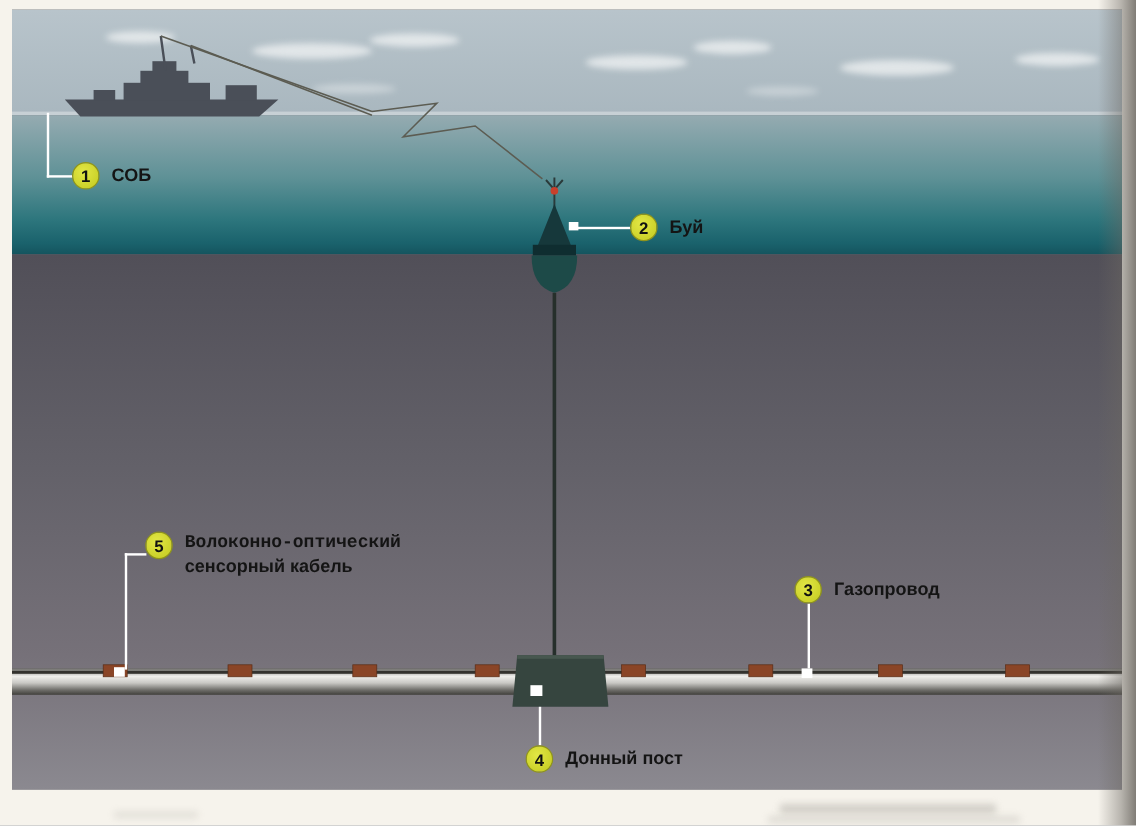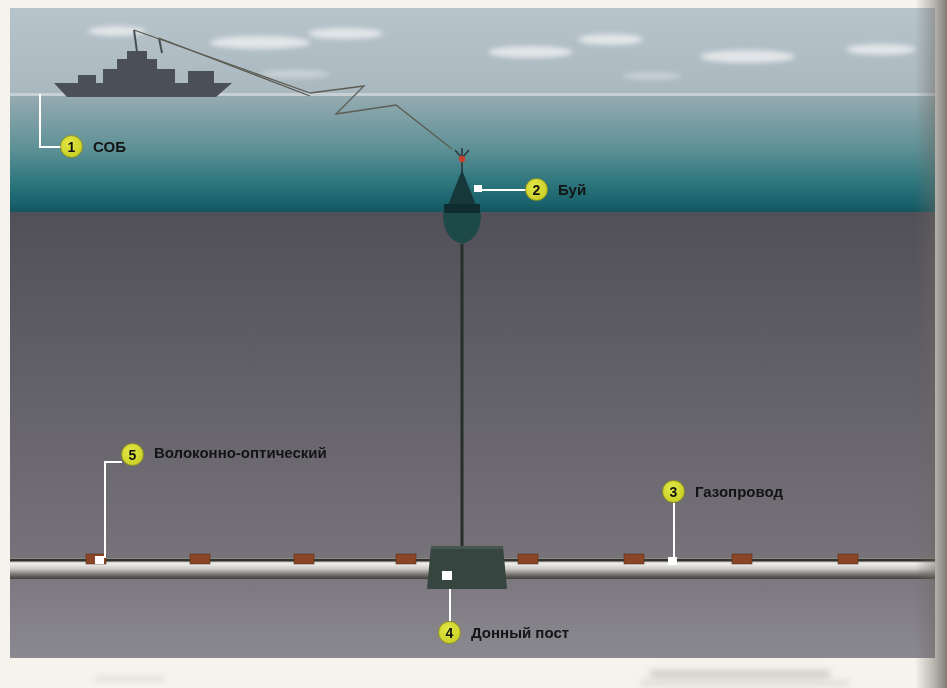--- a/index.html
+++ b/index.html
@@ -136,21 +136,22 @@
     </div>
 
     <div class="callout" style="left:428px;top:613px;">
       <div class="badge">4</div>
       <div class="lbl">Донный пост</div>
     </div>
 
     <div class="callout" style="left:111px;top:435px;align-items:flex-start;">
       <div class="badge">5</div>
       <div class="lbl">
-        <span style="display:block;">Волоконно-оптический</span>
+        <span style="display:block;font-family:Liberation Mono, monospace;">Волоконно-оптический</span>
+        <span style="display:block;">сенсорный кабель</span>
       </div>
     </div>
 
   </div>
 
   <div class="smudge" style="left:650px;top:670px;width:180px;height:8px;"></div>
   <div class="smudge" style="left:640px;top:680px;width:210px;height:6px;opacity:.35;"></div>
   <div class="smudge" style="left:95px;top:676px;width:70px;height:6px;opacity:.28;"></div>
   <div class="edge-shade"></div>
 </div>

